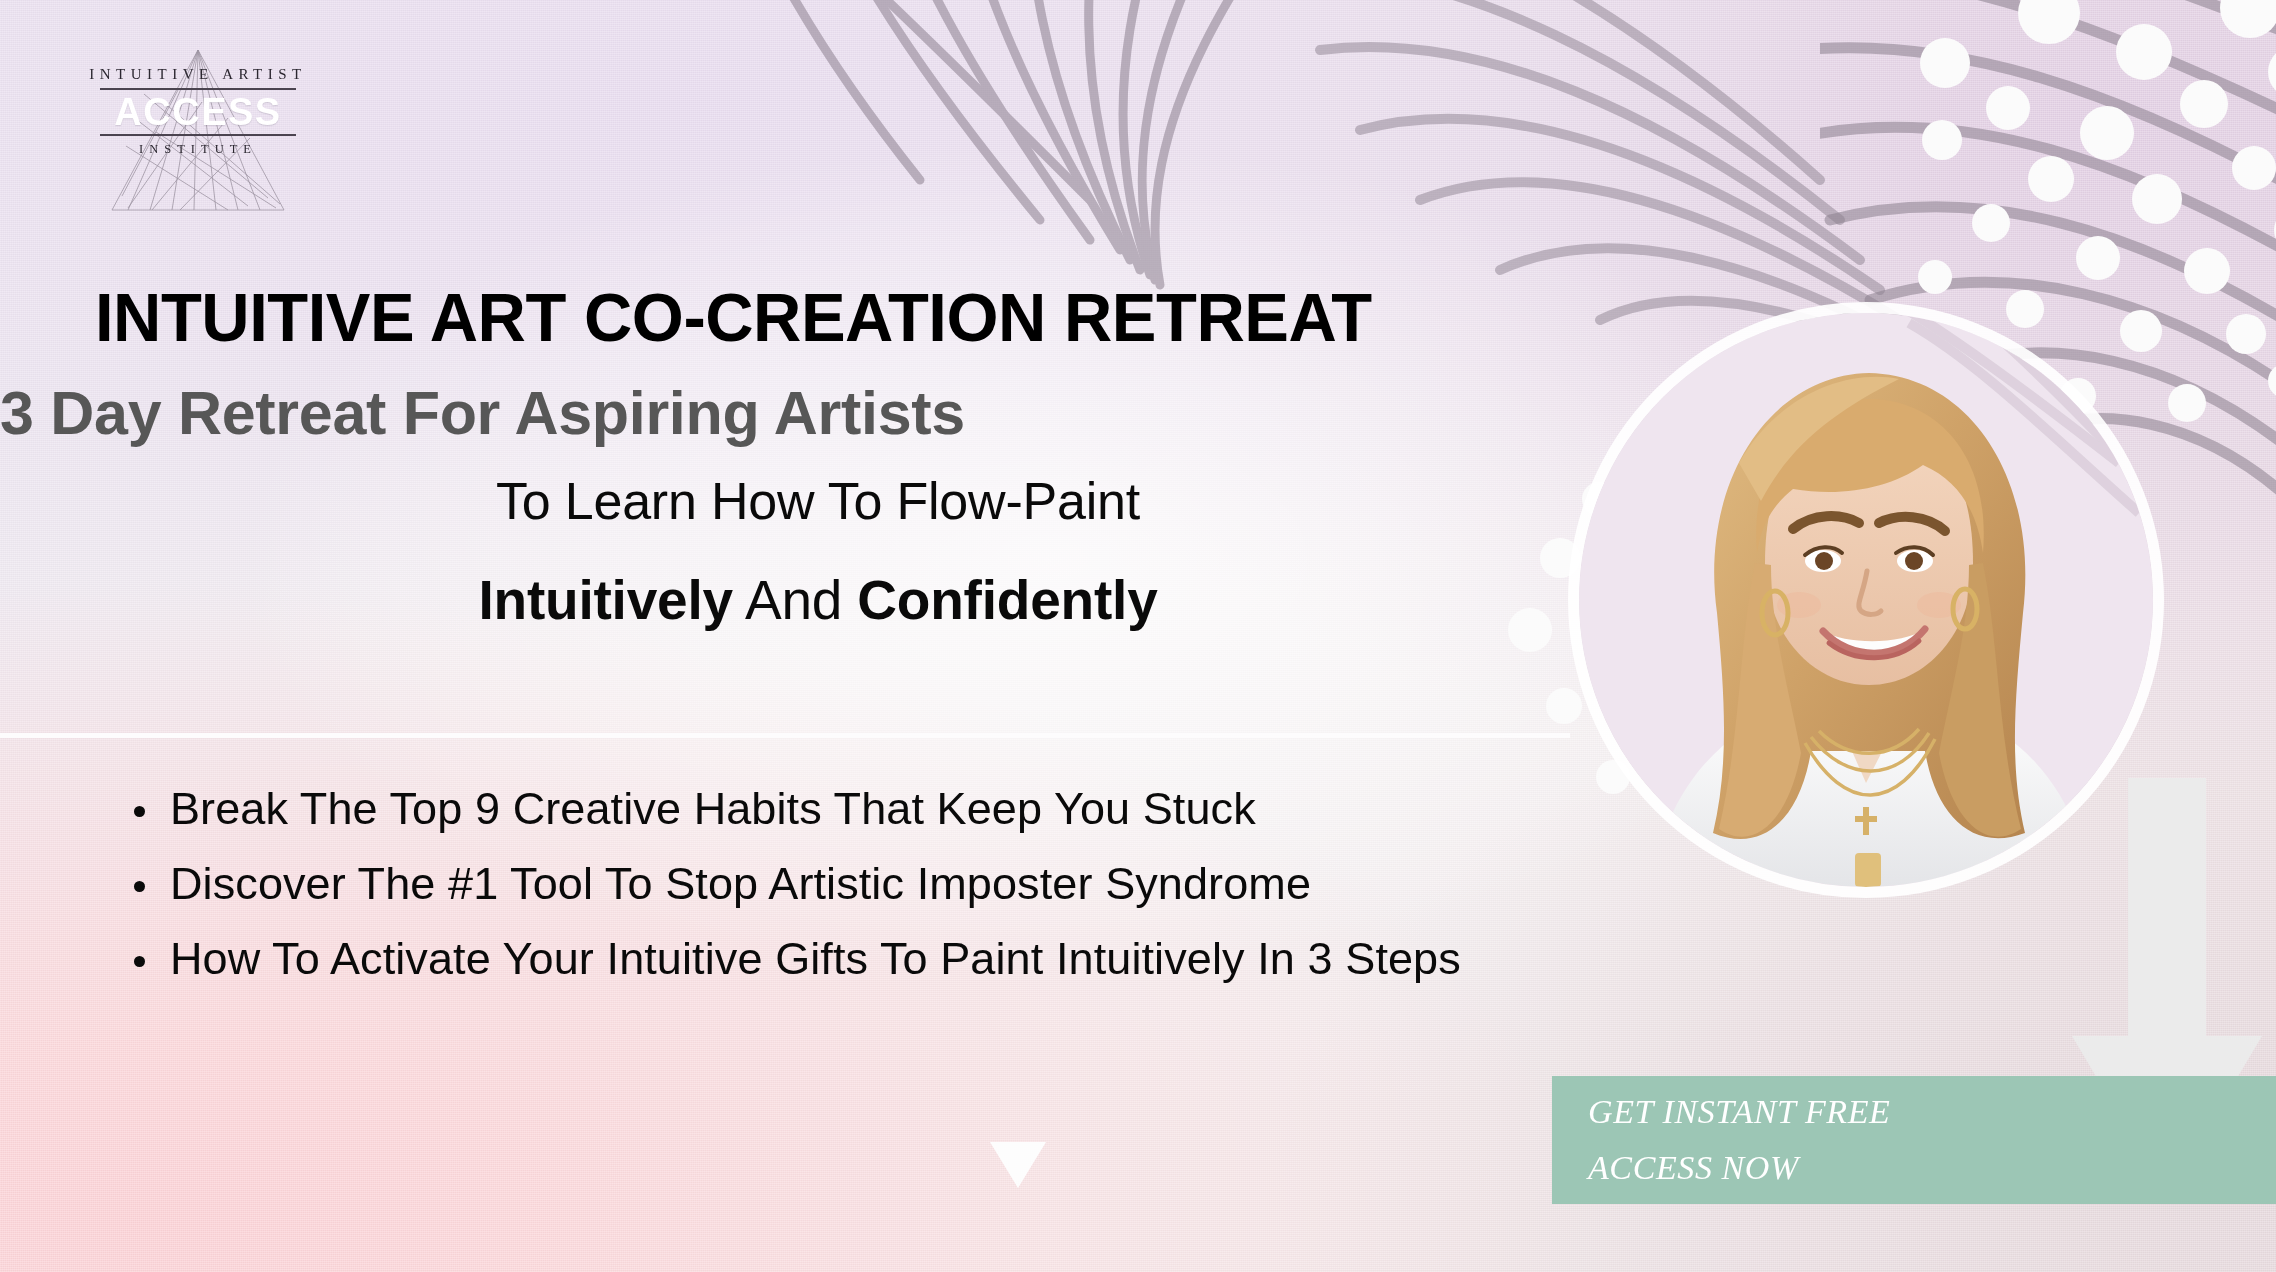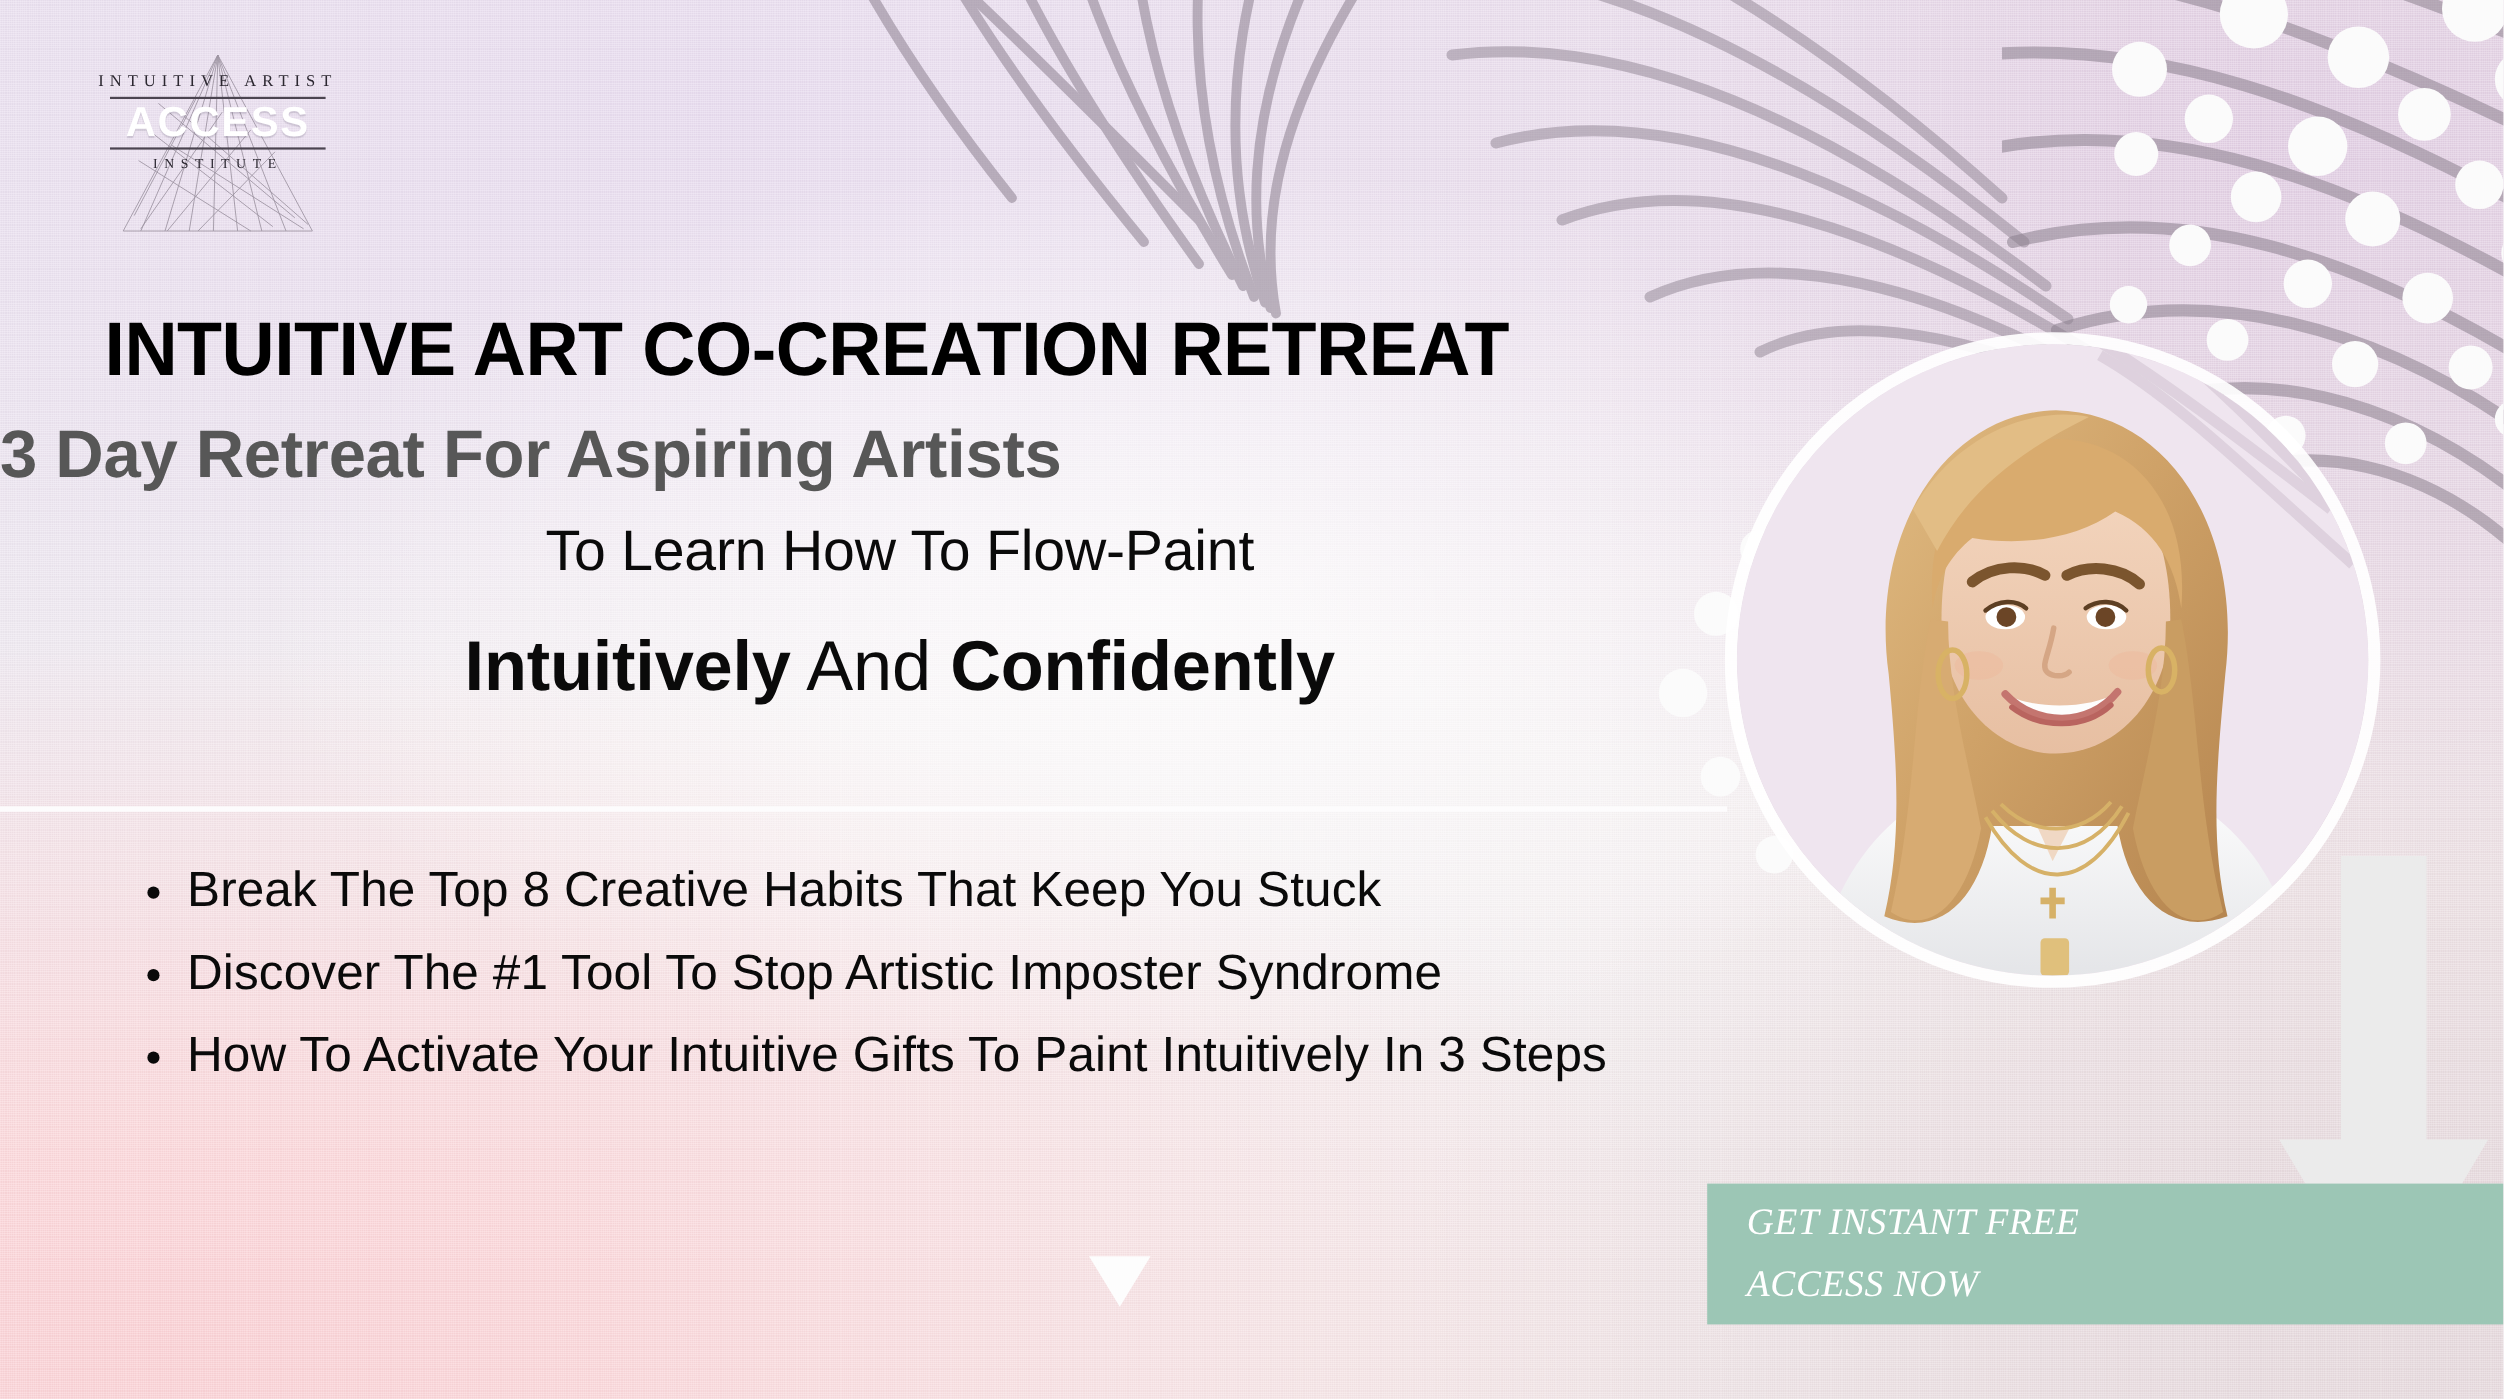--- a/index.html
+++ b/index.html
@@ -84,21 +84,21 @@
   }
   .subhead2{
     position:absolute;left:0;right:0;top:475px;text-align:center;
     font-family:"Liberation Sans",sans-serif;
     font-weight:300;font-size:52px;line-height:1;color:#0a0a0a;
     padding-right:640px;letter-spacing:-.2px;
   }
   .subhead3{
     position:absolute;left:0;right:0;top:573px;text-align:center;
     font-family:"Liberation Sans",sans-serif;
-    font-weight:300;font-size:64px;line-height:1;color:#0a0a0a;
+    font-weight:300;font-size:55px;line-height:1;color:#0a0a0a;
     padding-right:640px;letter-spacing:-.2px;
   }
   .subhead3 b{font-weight:700;}
 
   
   .divider{
     position:absolute;left:0;top:733px;width:1570px;height:5px;background:#fdfcfd;
   }
 
   
@@ -281,21 +281,21 @@
   <div class="headline">INTUITIVE ART CO-CREATION RETREAT</div>
   <div class="subhead1">3 Day Retreat For Aspiring Artists</div>
   <div class="subhead2">To Learn How To Flow-Paint</div>
   <div class="subhead3">
     <b>Intuitively</b><span> And </span><b>Confidently</b>
   </div>
 
   <div class="divider"></div>
 
   <ul class="bullets">
-    <li>Break The Top 8 Creative Habits That Keep You Stuck</li>
+    <li>Break The Top 9 Creative Habits That Keep You Stuck</li>
     <li>Discover The #1 Tool To Stop Artistic Imposter Syndrome</li>
     <li>How To Activate Your Intuitive Gifts To Paint Intuitively In 3 Steps</li>
   </ul>
 
   <div class="join-arrow"></div>
 
   <div class="portrait-wrap">
     <div class="portrait">
       <svg width="574" height="574" viewBox="0 0 574 574">
         <defs>

